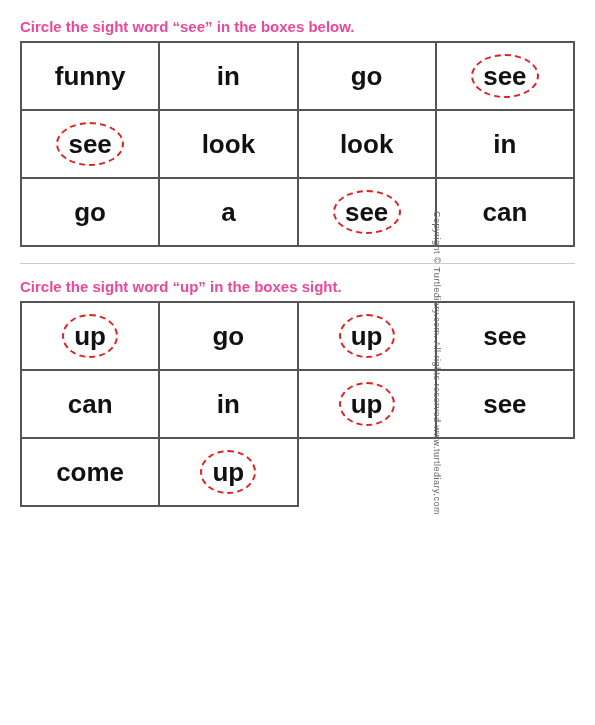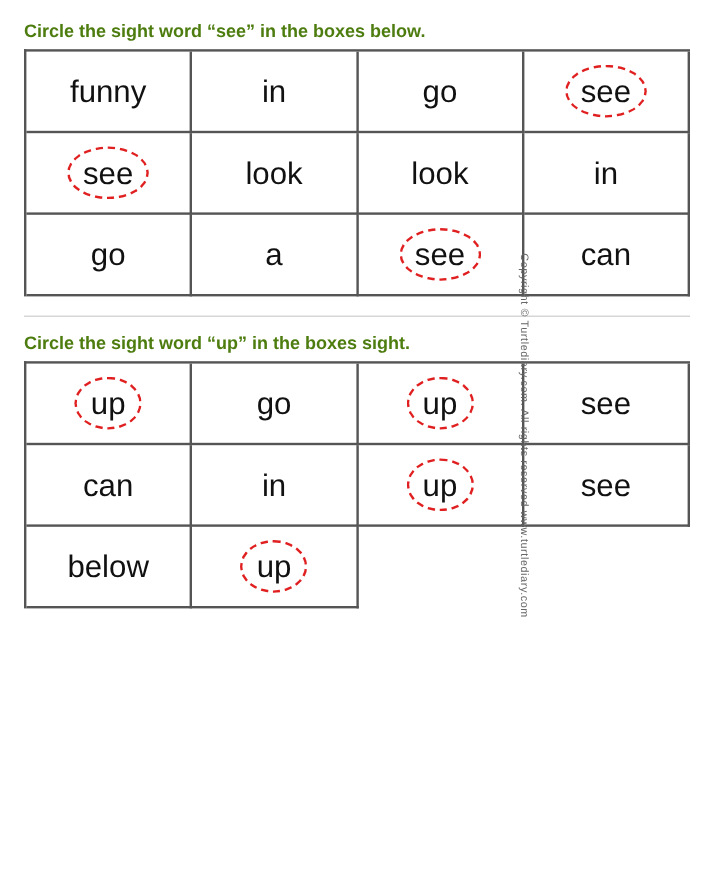--- a/index.html
+++ b/index.html
@@ -9,38 +9,38 @@
       background: #ffffff;
       font-family: Arial, sans-serif;
       padding: 18px 20px 10px 20px;
       position: relative;
       overflow: hidden;
     }
     .instruction {
       font-size: 15px;
       font-weight: bold;
       margin-bottom: 6px;
-      color: #4d7c0f;
+      color: #ec4899;
     }
     .grid {
       display: grid;
       grid-template-columns: repeat(4, 1fr);
       border-left: 2px solid #555;
       border-top: 2px solid #555;
       margin-bottom: 16px;
     }
     .cell {
       border-right: 2px solid #555;
       border-bottom: 2px solid #555;
       display: flex;
       align-items: center;
       justify-content: center;
       height: 68px;
       font-size: 26px;
-      font-weight: normal;
+      font-weight: bold;
       color: #111;
       position: relative;
     }
     .cell span {
       position: relative;
       z-index: 1;
     }
     .circled span {
       display: inline-block;
     }
@@ -154,21 +154,21 @@
       <span>in</span>
     </div>
     <div class="cell circled cell-circle-up">
       <span>up</span>
       <div class="circle-overlay"></div>
     </div>
     <div class="cell">
       <span>see</span>
     </div>
     <div class="cell">
-      <span>below</span>
+      <span>come</span>
     </div>
     <div class="cell circled cell-circle-up">
       <span>up</span>
       <div class="circle-overlay"></div>
     </div>
   </div>
 
 <div class="watermark">Copyright © Turtlediary.com. All rights reserved  www.turtlediary.com</div>
 
 </body></html>

